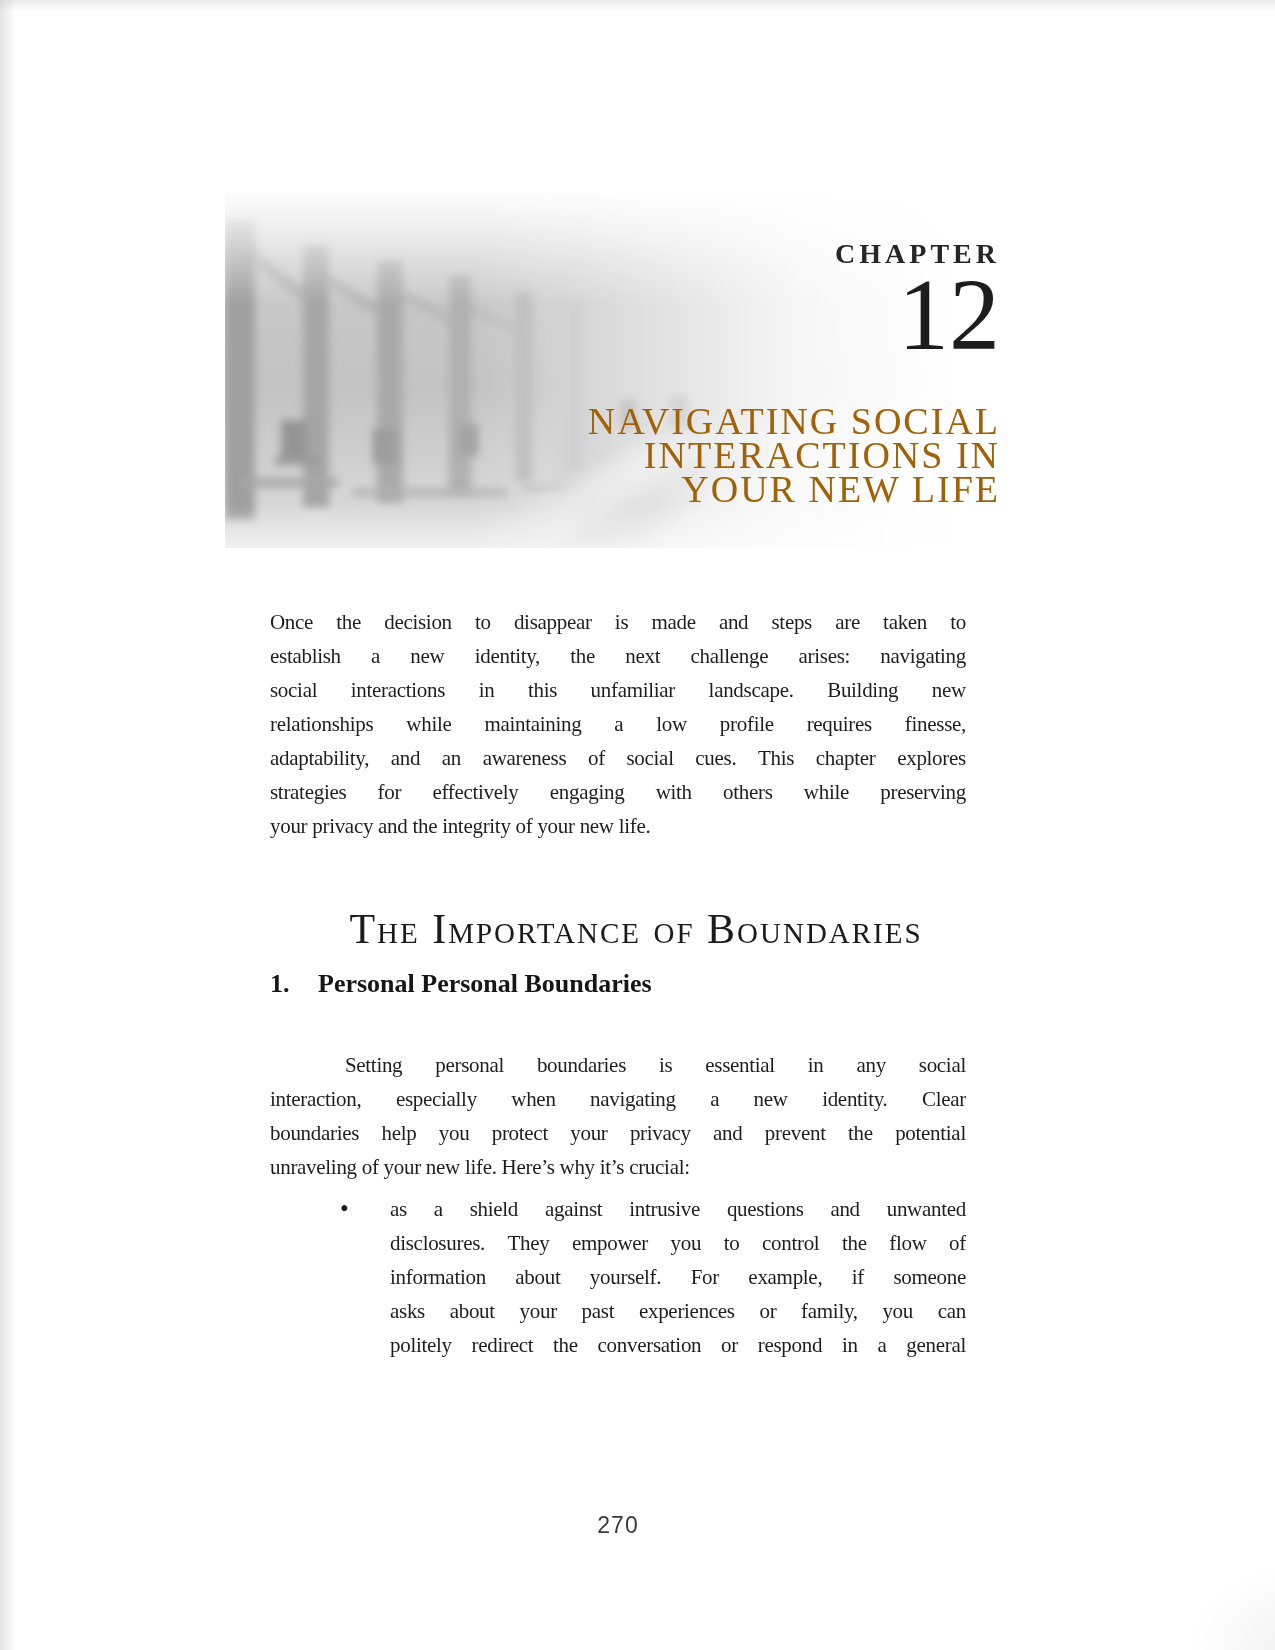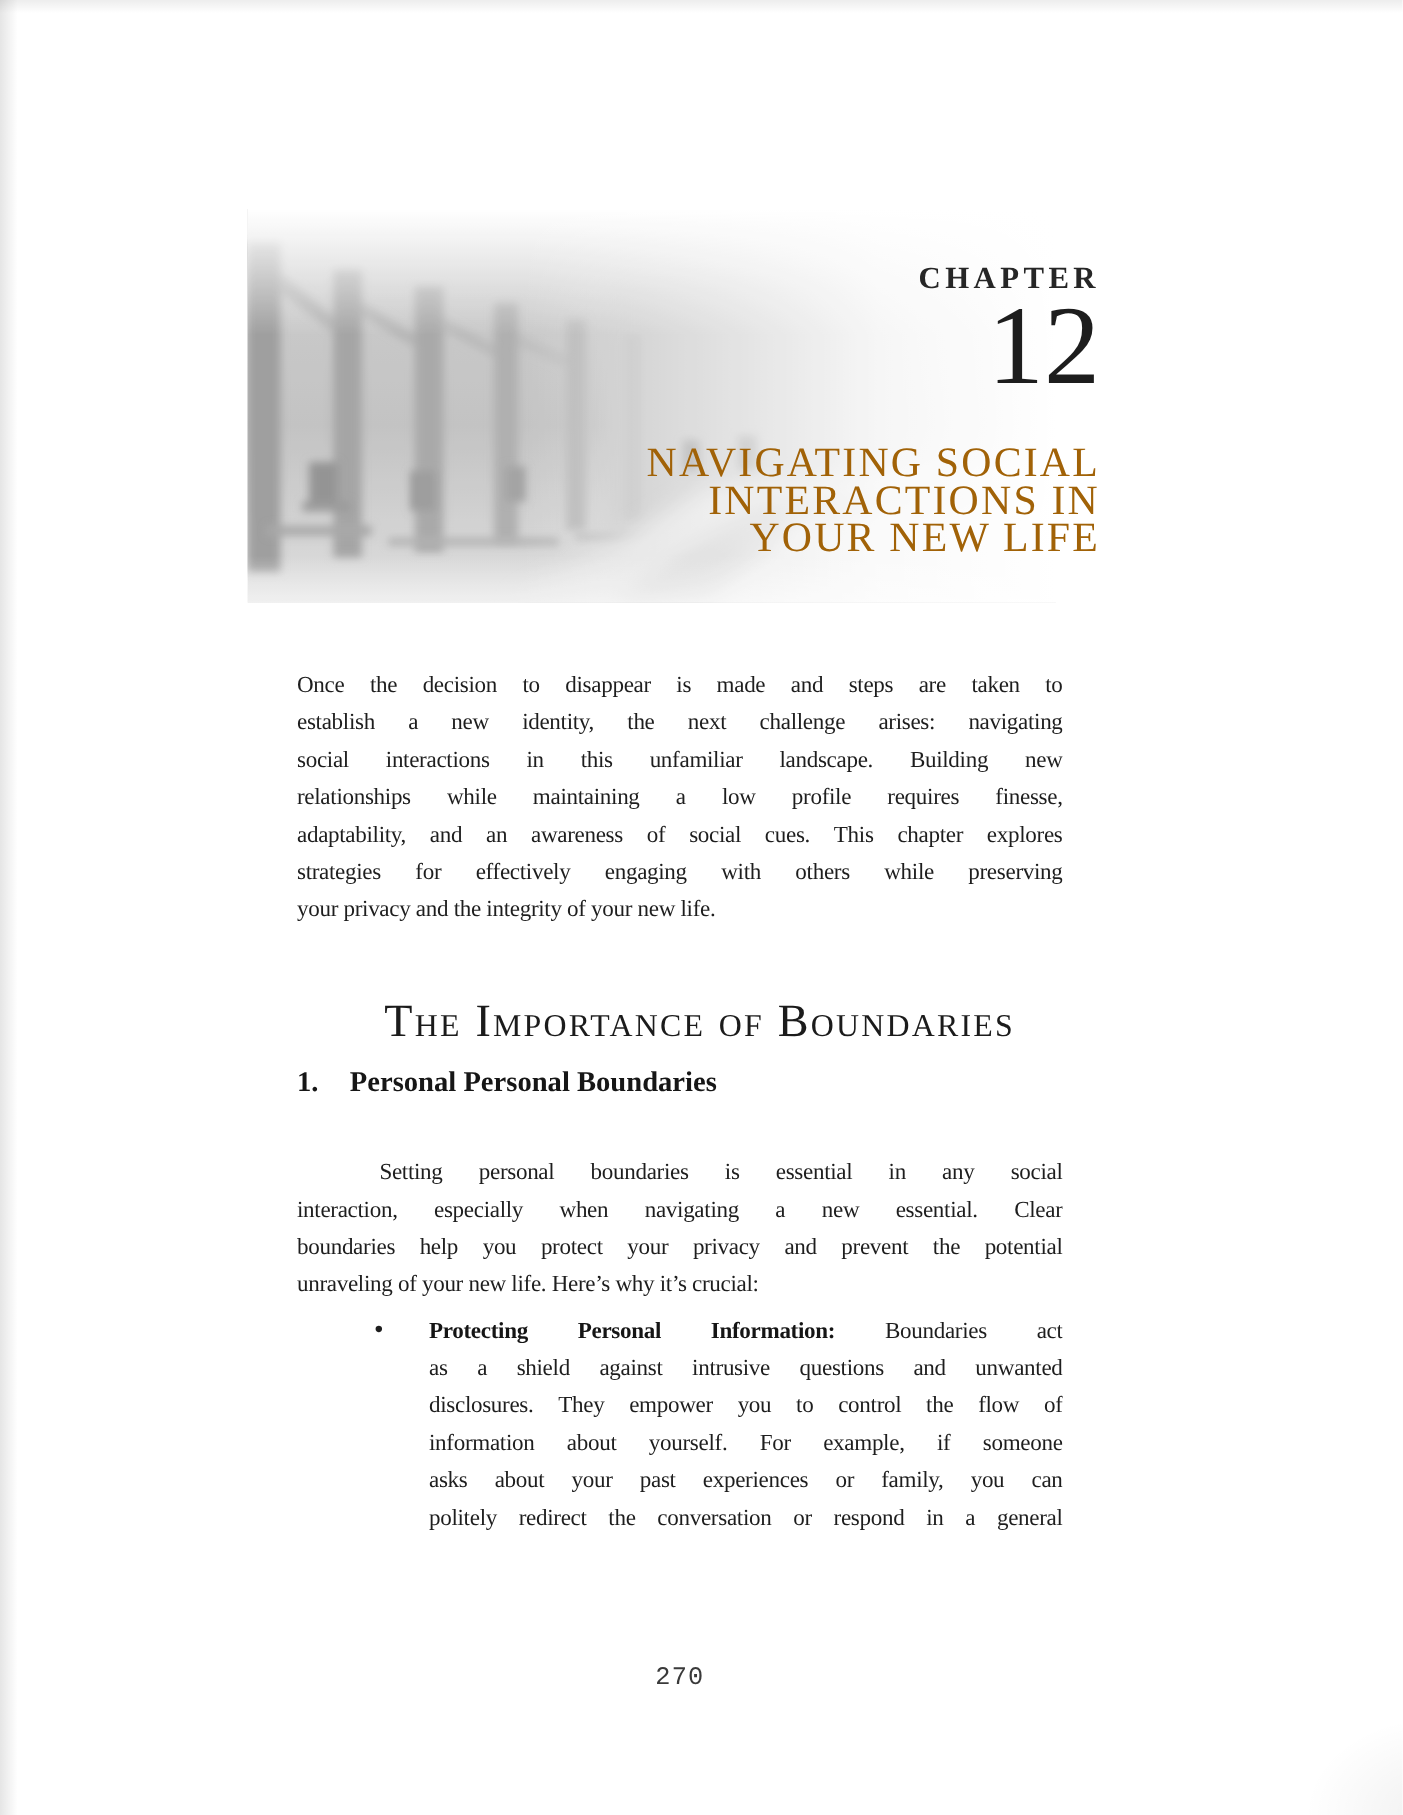--- a/index.html
+++ b/index.html
@@ -65,21 +65,21 @@
 
   .section-body{top:1028px;margin-top:20px;}
 
   .bullet-row{top:1192px;display:flex;}
   .bullet-marker{flex:0 0 120px;padding-left:70px;box-sizing:border-box;
     font-size:25px;line-height:34px;color:#1e1e1e;}
   .bullet-text{flex:1 1 auto;min-width:0;}
 
   .page-number{
     position:absolute;top:1512px;left:270px;width:696px;text-align:center;
-    font-family:Liberation Mono, monospace;
+    font-family:Liberation Sans, sans-serif;
     font-size:23px;color:#3a3a3a;letter-spacing:1px;
   }
 </style>
 </head>
 <body>
 
 <div class="page">
 
   <div class="scan-edge-left"></div>
   <div class="scan-edge-top"></div>
@@ -250,21 +250,21 @@
         <span>any</span>
         <span>social</span>
       </div>
       <div class="jline">
         <span>interaction,</span>
         <span>especially</span>
         <span>when</span>
         <span>navigating</span>
         <span>a</span>
         <span>new</span>
-        <span>essential.</span>
+        <span>identity.</span>
         <span>Clear</span>
       </div>
       <div class="jline">
         <span>boundaries</span>
         <span>help</span>
         <span>you</span>
         <span>protect</span>
         <span>your</span>
         <span>privacy</span>
         <span>and</span>
@@ -272,27 +272,20 @@
         <span>the</span>
         <span>potential</span>
       </div>
       <div class="lline">unraveling of your new life. Here’s why it’s crucial:</div>
     </div>
 
   <div class="textcol bullet-row">
     <span class="bullet-marker">•</span>
     <div class="bullet-text body-copy">
         <div class="jline">
-          <span class="bold">Protecting</span>
-          <span class="bold">Personal</span>
-          <span class="bold">Information:</span>
-          <span>Boundaries</span>
-          <span>act</span>
-        </div>
-        <div class="jline">
           <span>as</span>
           <span>a</span>
           <span>shield</span>
           <span>against</span>
           <span>intrusive</span>
           <span>questions</span>
           <span>and</span>
           <span>unwanted</span>
         </div>
         <div class="jline">

